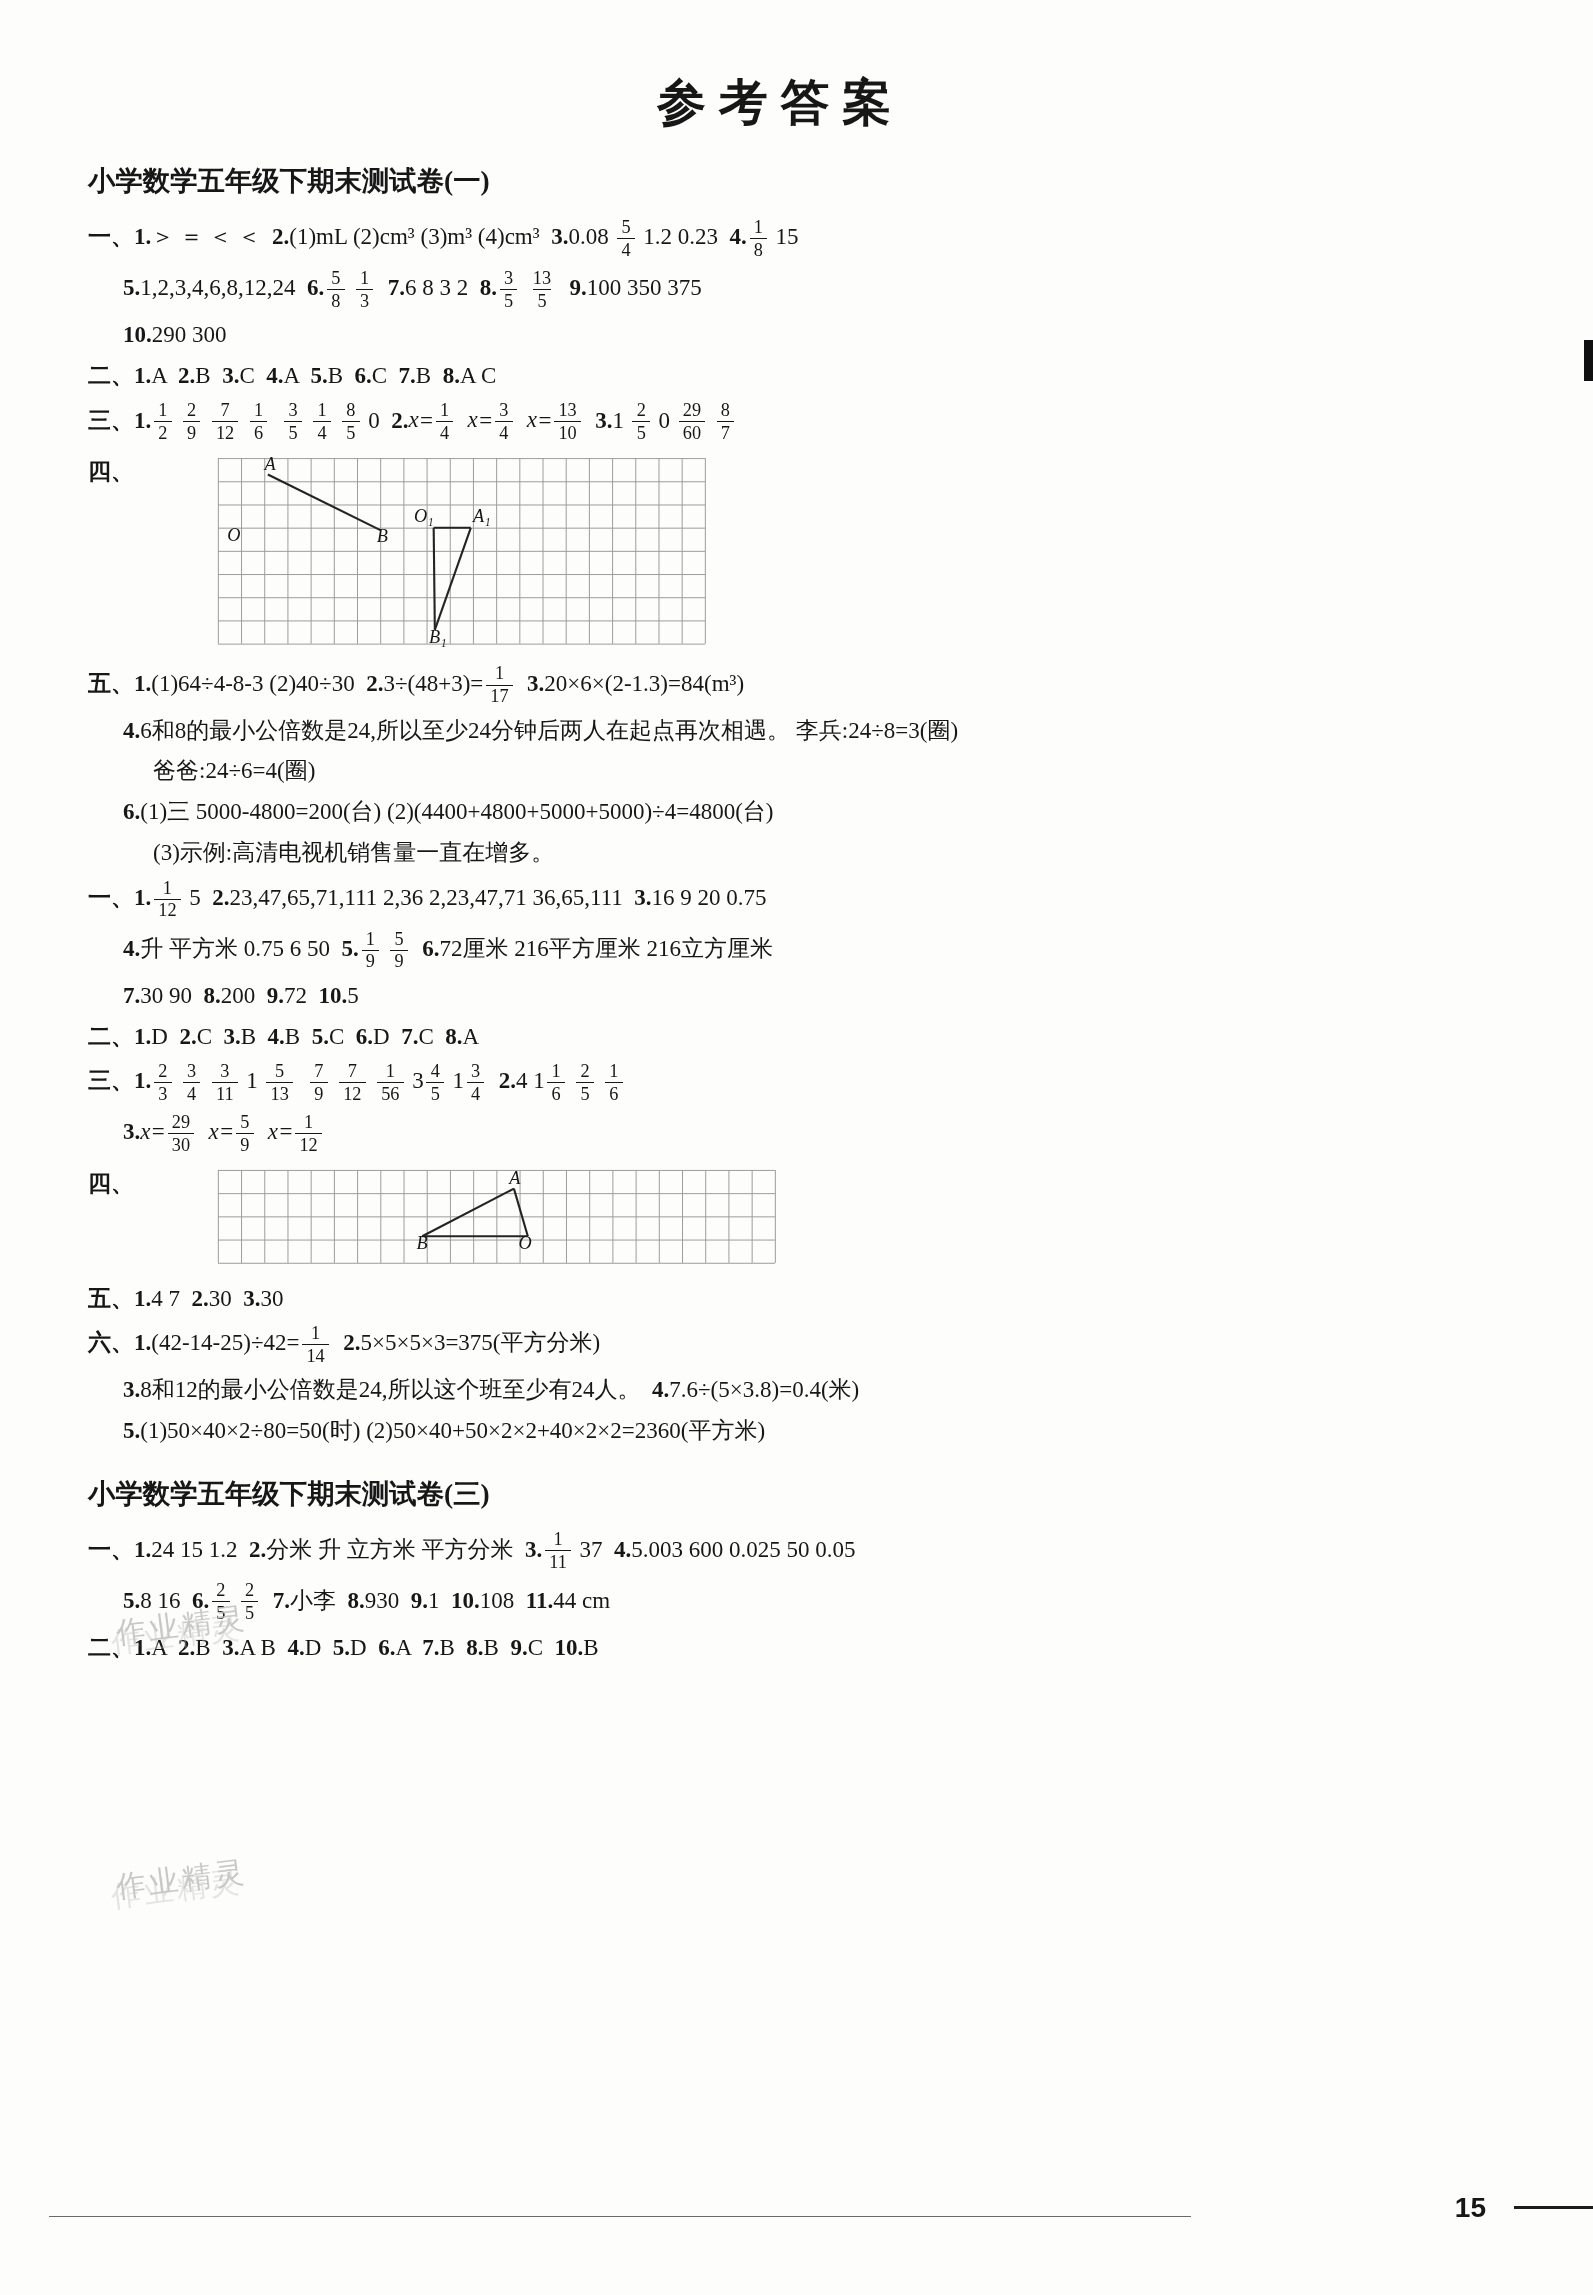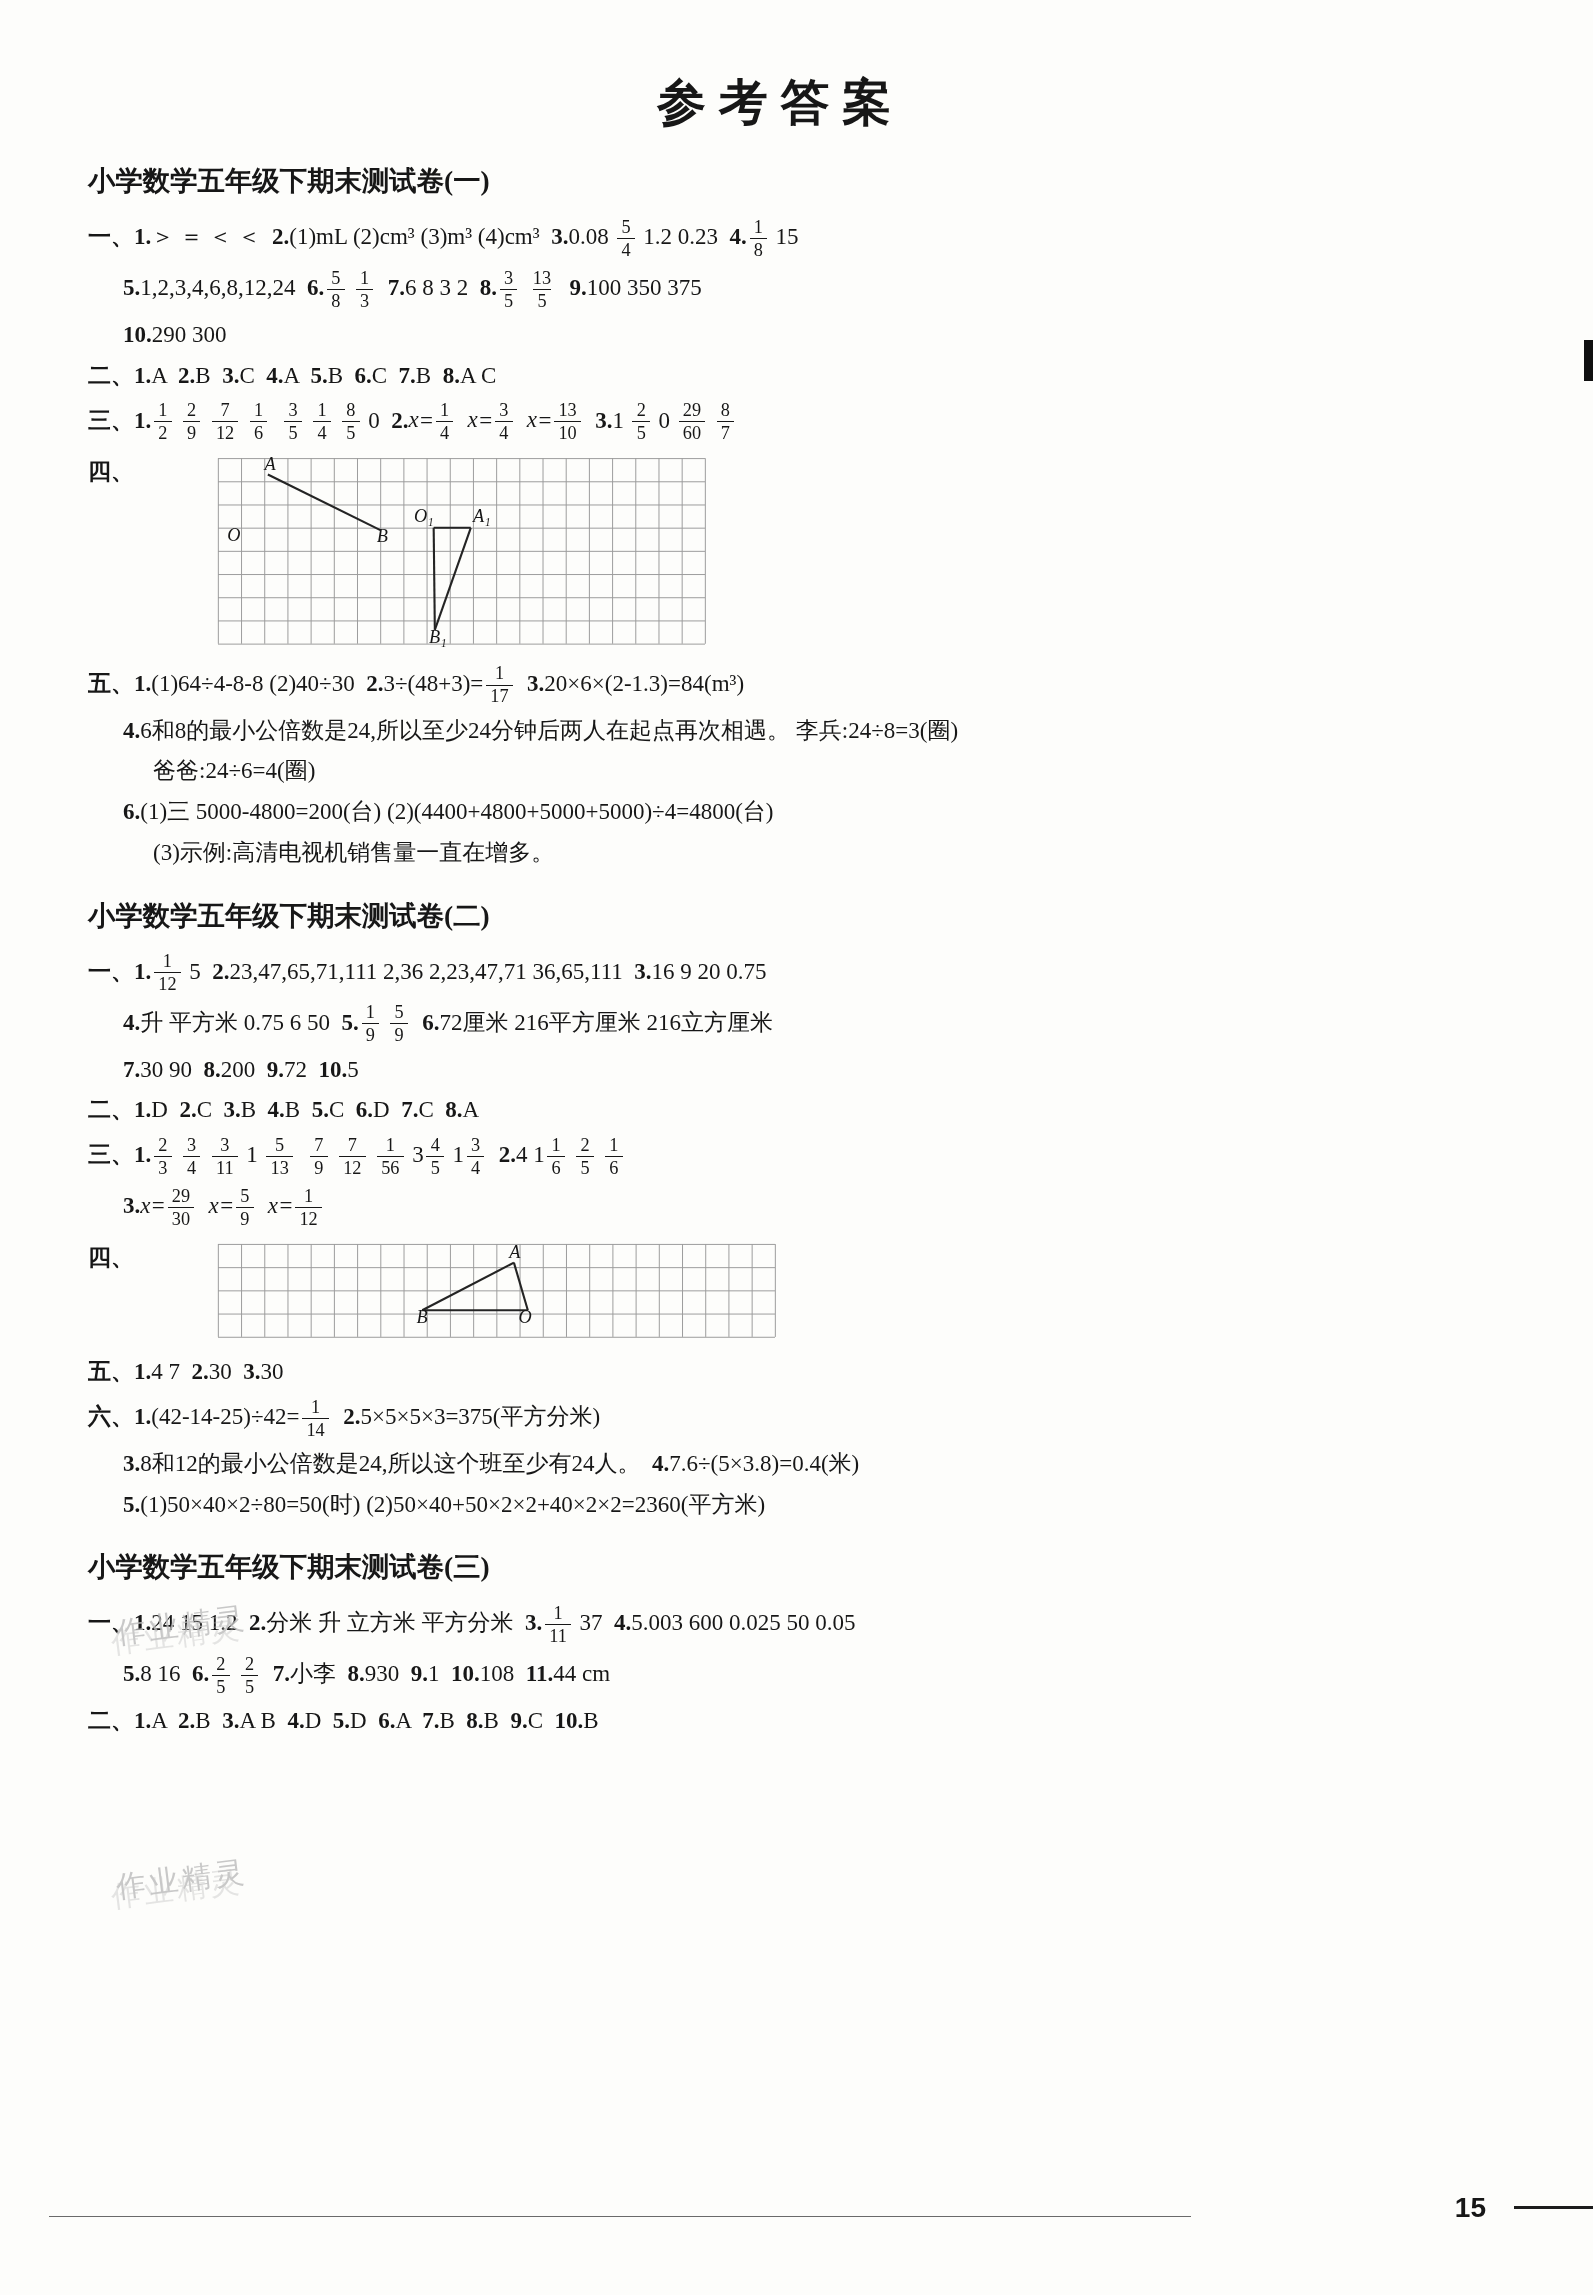--- a/index.html
+++ b/index.html
@@ -104,28 +104,27 @@
               <line x1="306.90000000000003" y1="99" x2="308.55" y2="244.20000000000002" stroke="#242424" stroke-width="3"></line>
               <line x1="359.7" y1="99" x2="308.55" y2="244.20000000000002" stroke="#242424" stroke-width="3"></line>
               <text x="66" y="16.5">A</text>
               <text x="13.200000000000001" y="117.14999999999999">O</text>
               <text x="226.04999999999998" y="118.8">B</text>
               <text x="278.84999999999997" y="90.75">O₁</text>
               <text x="363" y="90.75">A₁</text>
               <text x="300.3" y="262.35">B₁</text>
             </svg>
           </div>
-          <div class="answer-line indent-0"><span class="bold">五、1.</span><span>(1)64÷4-8-8 (2)40÷30  </span><span class="bold">2.</span><span>3÷(48+3)=</span><span class="frac"><span class="fnum">1</span><span class="fden">17</span></span><span>  </span><span class="bold">3.</span><span>20×6×(2-1.3)=84(m³)</span></div>
+          <div class="answer-line indent-0"><span class="bold">五、1.</span><span>(1)64÷4-8-3 (2)40÷30  </span><span class="bold">2.</span><span>3÷(48+3)=</span><span class="frac"><span class="fnum">1</span><span class="fden">17</span></span><span>  </span><span class="bold">3.</span><span>20×6×(2-1.3)=84(m³)</span></div>
           <div class="answer-line indent-1"><span class="bold">4.</span><span>6和8的最小公倍数是24,所以至少24分钟后两人在起点再次相遇。 李兵:24÷8=3(圈)</span></div>
           <div class="answer-line indent-2"><span>爸爸:24÷6=4(圈)</span></div>
           <div class="answer-line indent-1"><span class="bold">6.</span><span>(1)三 5000-4800=200(台) (2)(4400+4800+5000+5000)÷4=4800(台)</span></div>
           <div class="answer-line indent-2"><span>(3)示例:高清电视机销售量一直在增多。</span></div>
         </section>
         <section>
-          <h2 class="section-title">小学数学五年级下期末测试卷(二)</h2>
           <div class="answer-line indent-0"><span class="bold">一、1.</span><span class="frac"><span class="fnum">1</span><span class="fden">12</span></span><span> 5  </span><span class="bold">2.</span><span>23,47,65,71,111 2,36 2,23,47,71 36,65,111  </span><span class="bold">3.</span><span>16 9 20 0.75</span></div>
           <div class="answer-line indent-1"><span class="bold">4.</span><span>升 平方米 0.75 6 50  </span><span class="bold">5.</span><span class="frac"><span class="fnum">1</span><span class="fden">9</span></span><span> </span><span class="frac"><span class="fnum">5</span><span class="fden">9</span></span><span>  </span><span class="bold">6.</span><span>72厘米 216平方厘米 216立方厘米</span></div>
           <div class="answer-line indent-1"><span class="bold">7.</span><span>30 90  </span><span class="bold">8.</span><span>200  </span><span class="bold">9.</span><span>72  </span><span class="bold">10.</span><span>5</span></div>
           <div class="answer-line indent-0"><span class="bold">二、1.</span><span>D  </span><span class="bold">2.</span><span>C  </span><span class="bold">3.</span><span>B  </span><span class="bold">4.</span><span>B  </span><span class="bold">5.</span><span>C  </span><span class="bold">6.</span><span>D  </span><span class="bold">7.</span><span>C  </span><span class="bold">8.</span><span>A</span></div>
           <div class="answer-line indent-0"><span class="bold">三、1.</span><span class="frac"><span class="fnum">2</span><span class="fden">3</span></span><span> </span><span class="frac"><span class="fnum">3</span><span class="fden">4</span></span><span> </span><span class="frac"><span class="fnum">3</span><span class="fden">11</span></span><span> 1 </span><span class="frac"><span class="fnum">5</span><span class="fden">13</span></span><span>  </span><span class="frac"><span class="fnum">7</span><span class="fden">9</span></span><span> </span><span class="frac"><span class="fnum">7</span><span class="fden">12</span></span><span> </span><span class="frac"><span class="fnum">1</span><span class="fden">56</span></span><span> 3</span><span class="frac"><span class="fnum">4</span><span class="fden">5</span></span><span> 1</span><span class="frac"><span class="fnum">3</span><span class="fden">4</span></span><span>  </span><span class="bold">2.</span><span>4 1</span><span class="frac"><span class="fnum">1</span><span class="fden">6</span></span><span> </span><span class="frac"><span class="fnum">2</span><span class="fden">5</span></span><span> </span><span class="frac"><span class="fnum">1</span><span class="fden">6</span></span></div>
           <div class="answer-line indent-1"><span class="bold">3.</span><span class="ital">x</span><span>=</span><span class="frac"><span class="fnum">29</span><span class="fden">30</span></span><span>  </span><span class="ital">x</span><span>=</span><span class="frac"><span class="fnum">5</span><span class="fden">9</span></span><span>  </span><span class="ital">x</span><span>=</span><span class="frac"><span class="fnum">1</span><span class="fden">12</span></span></div>
           <div class="grid-block">
             <span class="grid-label">四、</span>
             <svg width="557" height="93" class="grid-svg" viewBox="0 0 792 132">
               <line x1="0.5" y1="0" x2="0.5" y2="132" stroke="#9b9b9b" stroke-width="1.4"></line>

